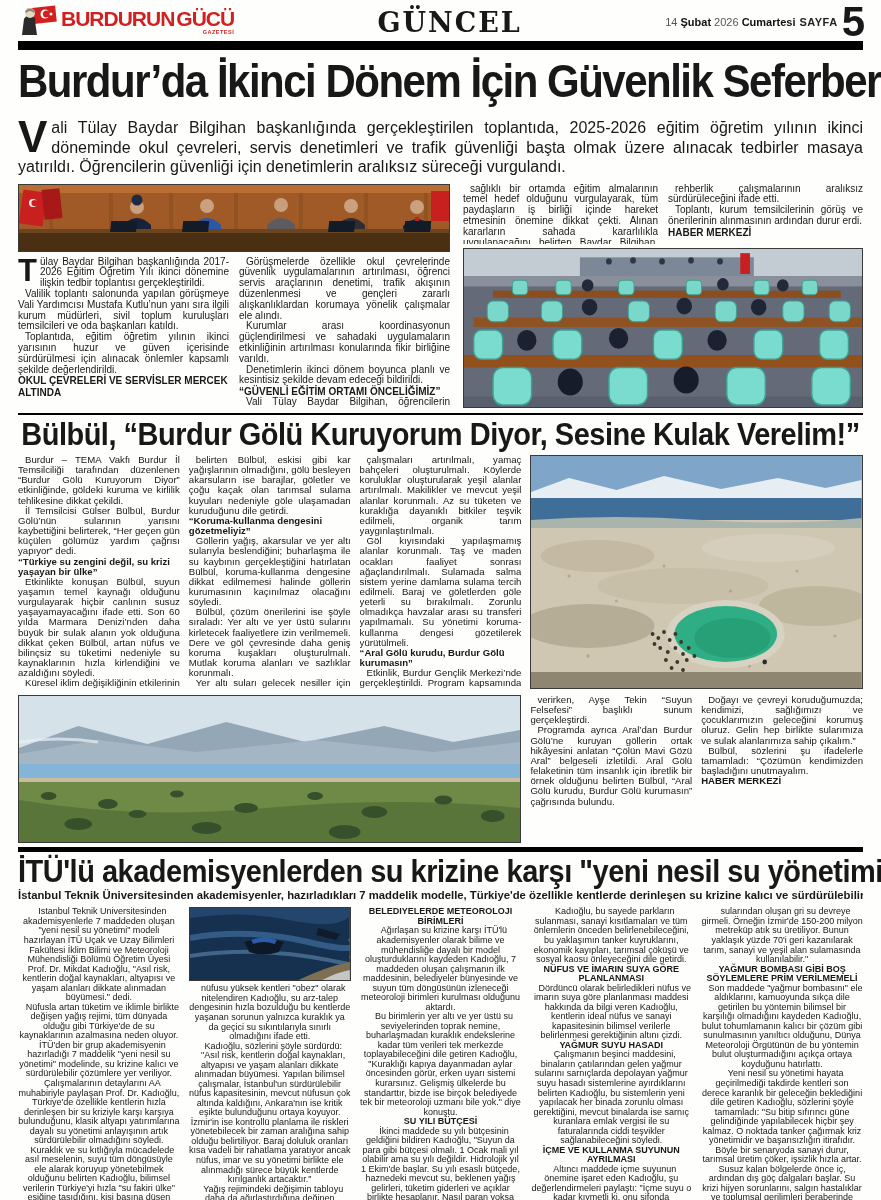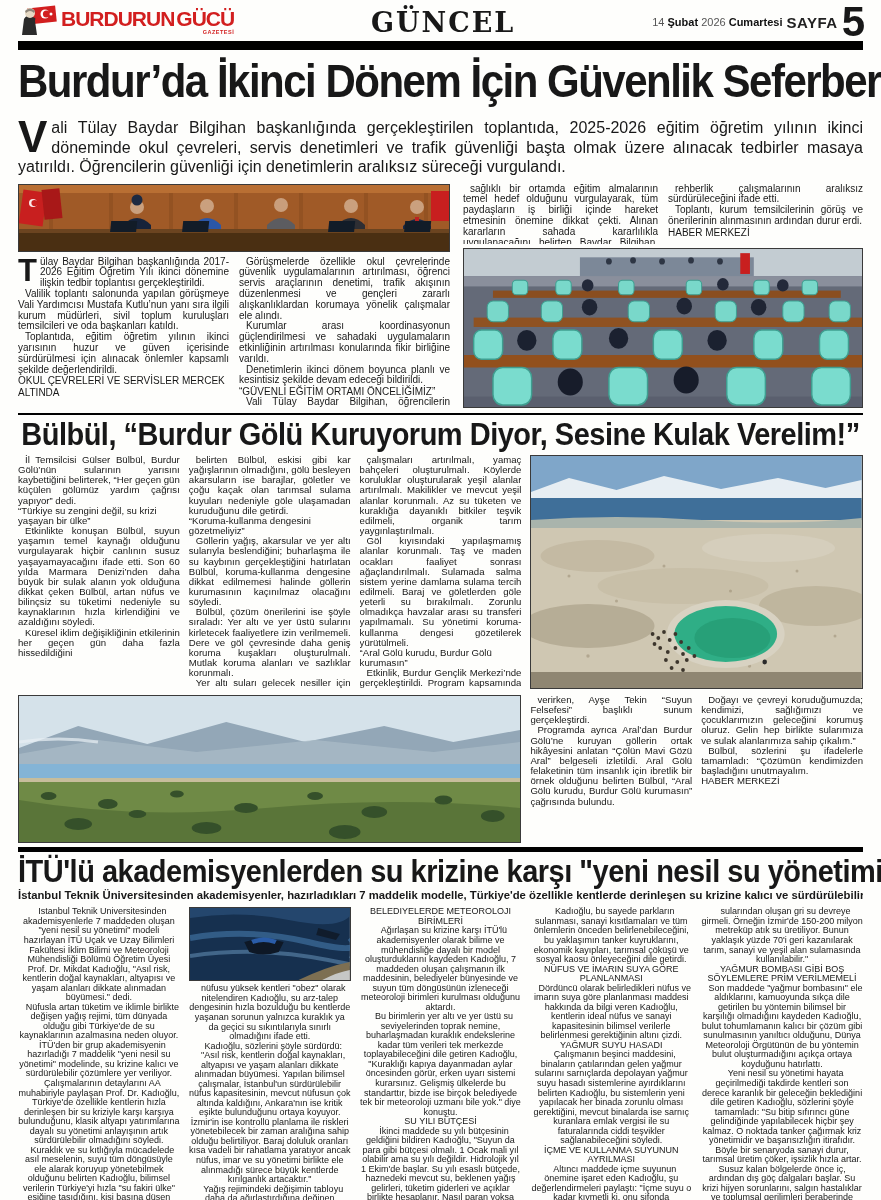--- a/index.html
+++ b/index.html
@@ -13,29 +13,29 @@
   .masthead{ display:flex; align-items:center; justify-content:space-between; height:36px; }
   .brand{ display:flex; align-items:center; gap:3px; }
   .brand-text{ display:flex; align-items:baseline; gap:2px; line-height:1;}
   .brand-w1,.brand-w2{ color:var(--brand-red,#d21f1f); font-weight:bold; font-size:21px; letter-spacing:-1px;}
   .brand-col{ display:inline-flex; flex-direction:column; align-items:flex-end;}
   .brand-sub{ color:var(--brand-red,#d21f1f); font-weight:bold; font-size:5.5px; letter-spacing:.5px; margin-top:1px;}
   .section-title{ font-family:"DejaVu Serif", serif; font-weight:bold; font-size:27px; letter-spacing:2px; transform:scaleY(1.05); }
   .dateline{ display:flex; align-items:center; gap:4px; }
   .date-parts{ font-size:11px; color:#555; }
   .date-parts b{ color:#111; }
-  .sayfa{ font-size:15px; font-weight:bold; color:#222; letter-spacing:.5px; }
+  .sayfa{ font-size:11px; font-weight:bold; color:#222; letter-spacing:.5px; }
   .pagenum{ font-size:42px; font-weight:bold; line-height:.85; letter-spacing:-2px; }
   .topbar{ height:9px; background:#000; margin-top:1px; }
 
   
   .photo{ position:relative; overflow:hidden; border:1px solid #3a3a3a; background:#9a9a9a; }
   .photo svg{ display:block; width:100%; height:100%; }
   .para{ font-size:10px; line-height:1.08; text-align:justify; text-indent:7px; }
-  .sub{ font-size:10px; line-height:1.12; font-weight:normal; text-align:left; }
+  .sub{ font-size:10px; line-height:1.12; font-weight:bold; text-align:left; }
   .dropcap{ text-indent:0; }
   .dropcap::first-letter{ float:left; font-size:31px; line-height:.78; font-weight:bold; padding:2px 3px 0 0; }
   .rule-thin{ border:0; border-top:2px solid #000; margin:5px 0 3px 0; }
   .rule-thick{ border:0; border-top:5px solid #000; margin:4px 0 2px 0; }
 
   
   .a1-head{ font-size:42px; font-weight:bold; text-align:center; letter-spacing:-1.5px;
             line-height:1; margin:10px 0 8px 0; transform:scaleY(1.12); transform-origin:center; white-space:nowrap;}
   .lead{ font-weight:normal; font-size:16px; line-height:1.22; text-align:justify;margin-top:16px; }
   .lead::first-letter{ float:left; font-size:44px; line-height:.78; font-weight:bold; padding:2px 4px 0 0; }
@@ -263,20 +263,21 @@
       </div>
     </div>
   </section>
 
   <hr class="rule-thin">
 
   <section>
     <h2 class="a2-head">Bülbül,  “Burdur Gölü Kuruyorum Diyor, Sesine Kulak Verelim!”</h2>
     <div class="a2-grid">
       <div class="col">
+          <p class="para">Burdur – TEMA Vakfı Burdur İl Temsilciliği tarafından düzenlenen “Burdur Gölü Kuruyorum Diyor” etkinliğinde, göldeki kuruma ve kirlilik tehlikesine dikkat çekildi.</p>
           <p class="para">İl Temsilcisi Gülser Bülbül, Burdur Gölü’nün sularının yarısını kaybettiğini belirterek, “Her geçen gün küçülen gölümüz yardım çağrısı yapıyor” dedi.</p>
           <p class="sub">“Türkiye su zengini değil, su krizi yaşayan bir ülke”</p>
           <p class="para">Etkinlikte konuşan Bülbül, suyun yaşamın temel kaynağı olduğunu vurgulayarak hiçbir canlının susuz yaşayamayacağını ifade etti. Son 60 yılda Marmara Denizi’nden daha büyük bir sulak alanın yok olduğuna dikkat çeken Bülbül, artan nüfus ve bilinçsiz su tüketimi nedeniyle su kaynaklarının hızla kirlendiğini ve azaldığını söyledi.</p>
           <p class="para">Küresel iklim değişikliğinin etkilerinin her geçen gün daha fazla hissedildiğini</p>
         </div>
       <div class="col">
           <p class="para">belirten Bülbül, eskisi gibi kar yağışlarının olmadığını, gölü besleyen akarsuların ise barajlar, göletler ve çoğu kaçak olan tarımsal sulama kuyuları nedeniyle göle ulaşamadan kuruduğunu dile getirdi.</p>
           <p class="sub">“Koruma-kullanma dengesini gözetmeliyiz”</p>
           <p class="para">Göllerin yağış, akarsular ve yer altı sularıyla beslendiğini; buharlaşma ile su kaybının gerçekleştiğini hatırlatan Bülbül, koruma-kullanma dengesine dikkat edilmemesi halinde göllerin kurumasının kaçınılmaz olacağını söyledi.</p>
           <p class="para">Bülbül, çözüm önerilerini ise şöyle sıraladı: Yer altı ve yer üstü sularını kirletecek faaliyetlere izin verilmemeli. Dere ve göl çevresinde daha geniş koruma kuşakları oluşturulmalı. Mutlak koruma alanları ve sazlıklar korunmalı.</p>

